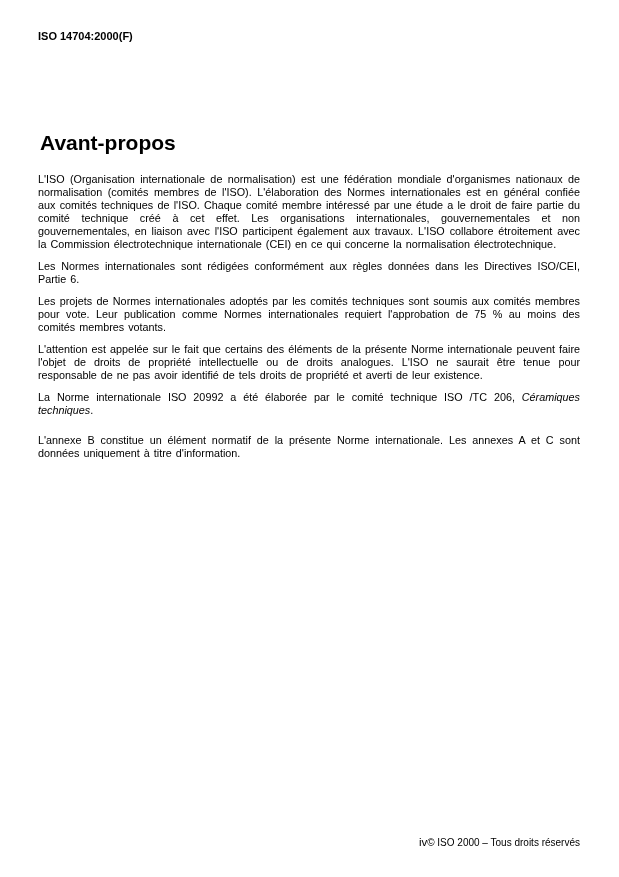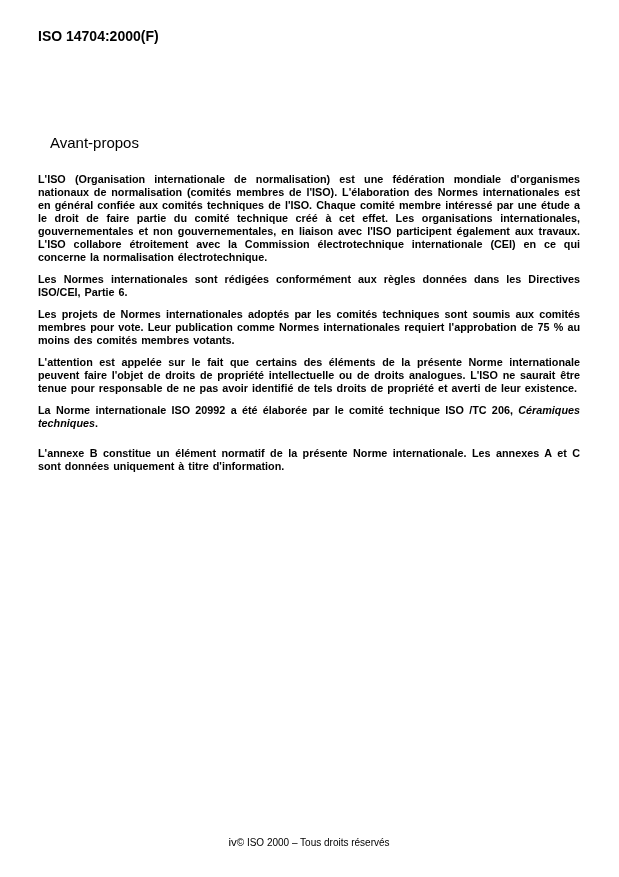--- a/index.html
+++ b/index.html
@@ -12,54 +12,53 @@
   }
   .page {
     position: relative;
     width: 619px;
     height: 877px;
     background: #ffffff;
     padding: 30px 39px 0 38px;
     overflow: hidden;
   }
   .doc-header {
-    font-size: 14px;
+    font-size: 11px;
     font-weight: bold;
     line-height: 13px;
   }
   .doc-title {
-    font-size: 15px;
-    font-weight: normal;
-    margin: 91px 0 0 12px;
+    font-size: 21px;
+    font-weight: bold;
+    margin: 91px 0 0 2px;
     line-height: 18px;
   }
   .body-text {
     margin-top: 21px;
   }
   .para {
     font-size: 10.8px;
     line-height: 13px;
     text-align: justify;
     margin: 0 0 9px 0;
     word-spacing: 1px;
-    font-weight: bold;
   }
   .para .italic {
     font-style: italic;
   }
   .para-gap {
     margin-bottom: 17px;
   }
   .footer {
     position: absolute;
     left: 38px;
     right: 39px;
     top: 836px;
     display: flex;
-    justify-content: center;
+    justify-content: flex-end;
     align-items: baseline;
   }
   .page-num {
     font-size: 11.5px;
     line-height: 13px;
   }
   .copyright {
     font-size: 10px;
     line-height: 10px;
   }

